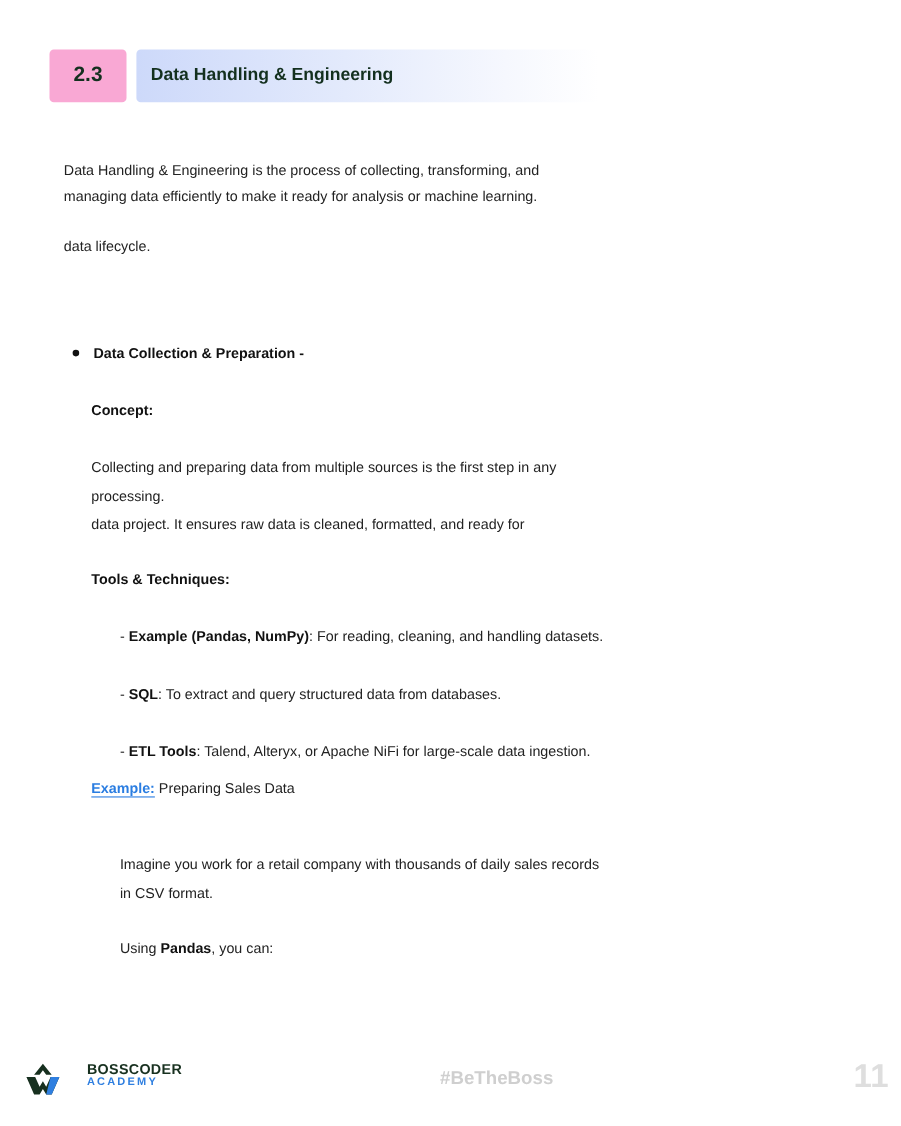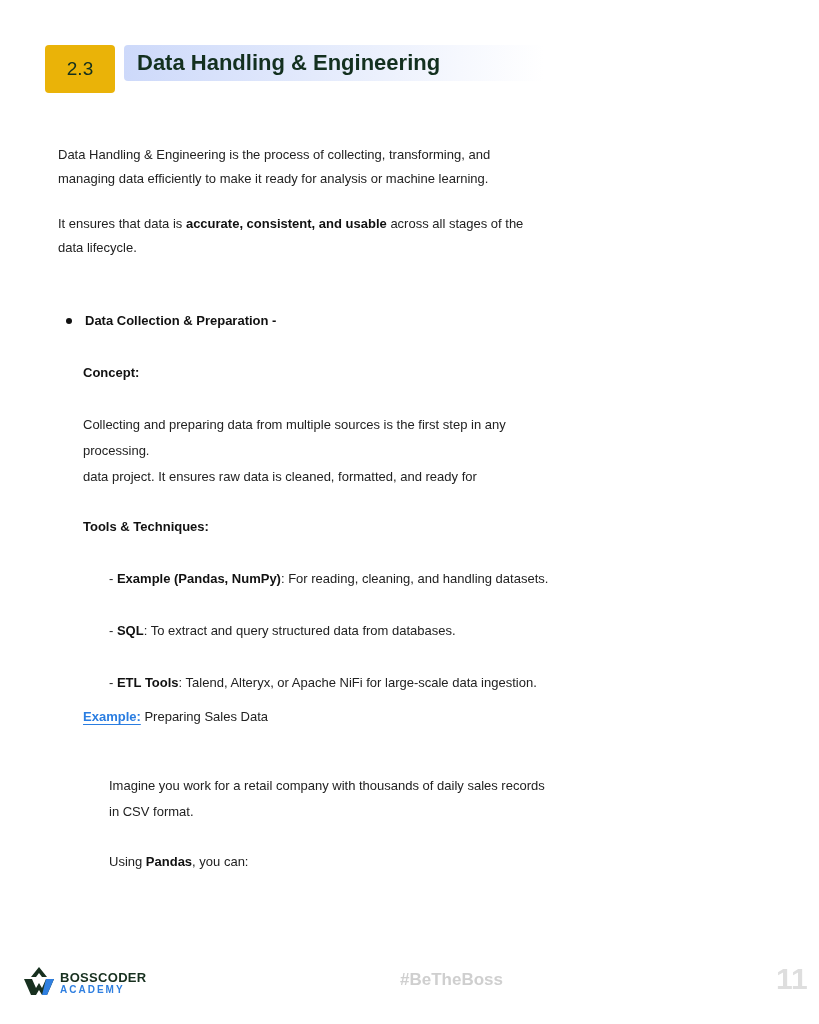--- a/index.html
+++ b/index.html
@@ -2,57 +2,56 @@
 <html><head>
 <meta charset="utf-8">
 <style>
   html, body { margin: 0; padding: 0; }
   body {
     width: 819px; height: 1024px; background: #ffffff; position: relative; overflow: hidden;
     font-family: "Liberation Sans", "DejaVu Sans", sans-serif; color: #1b1b1b;
   }
   .section-num {
     position: absolute; left: 45px; top: 45px; width: 70px; height: 48px;
-    background: #eab308; border-radius: 4px;
+    background: #f9a8d4; border-radius: 4px;
     display: flex; align-items: center; justify-content: center;
-    font-weight: 400; font-size: 19px; color: #13301f;
+    font-weight: 700; font-size: 19px; color: #13301f;
   }
   .section-title {
-    position: absolute; left: 124px; top: 45px; width: 420px; height: 36px;
+    position: absolute; left: 124px; top: 45px; width: 420px; height: 48px;
     background: linear-gradient(90deg, #cdd9fa 0%, #e3eafc 45%, #f6f8fe 80%, #ffffff 100%);
     border-radius: 4px;
     display: flex; align-items: center; padding-left: 13px; box-sizing: border-box;
-    font-weight: 700; font-size: 22px; color: #13301f;
+    font-weight: 700; font-size: 16px; color: #13301f;
   }
   .p { position: absolute; font-size: 13px; line-height: 24px; color: #222; }
   .b { font-weight: 700; color: #111; }
   .bullet-dot {
     position: absolute; left: 66px; top: 318px; width: 6px; height: 6px; border-radius: 50%; background: #111;
   }
   .link { color: #2a7de1; font-weight: 700; text-decoration: underline; text-underline-offset: 3px; }
-  .footer-logo { position: absolute; left: 23px; top: 966px; display: flex; align-items: flex-end; }
+  .footer-logo { position: absolute; left: 23px; top: 966px; display: flex; align-items: flex-start; gap: 19px; }
   .logo-text { margin-left: 5px; line-height: 12px; }
   .logo-top { font-weight: 700; font-size: 13px; color: #17301f; letter-spacing: 0.3px; }
   .logo-bot { font-weight: 700; font-size: 10px; color: #2f7fe0; letter-spacing: 2px; }
   .hashtag { position: absolute; left: 400px; top: 970px; font-size: 17px; color: #cfcfcf; font-weight: 700; }
   .page-num { position: absolute; left: 760px; top: 962px; font-size: 30px; color: #dedede; font-weight: 700; margin-left: 16px; }
 </style>
 </head>
 <body>
 
 <div class="section-num">2.3</div>
 <div class="section-title">Data Handling &amp; Engineering</div>
 
 <div class="p" style="left:58px; top:143px;">
   <div>Data Handling &amp; Engineering is the process of collecting, transforming, and</div>
   <div>managing data efficiently to make it ready for analysis or machine learning.</div>
 </div>
 
 <div class="p" style="left:58px; top:212px;">
-  <div><span>It ensures that data is </span><span class="b">accurate, consistent, and usable</span><span> across all stages of the</span></div>
   <div>data lifecycle.</div>
 </div>
 
 <div class="bullet-dot"></div>
 <div class="p b" style="left:85px; top:309px;">Data Collection &amp; Preparation -</div>
 
 <div class="p b" style="left:83px; top:361px;">Concept:</div>
 
 <div class="p" style="left:83px; top:412px; line-height:26px;">
   <div>Collecting and preparing data from multiple sources is the first step in any</div>

